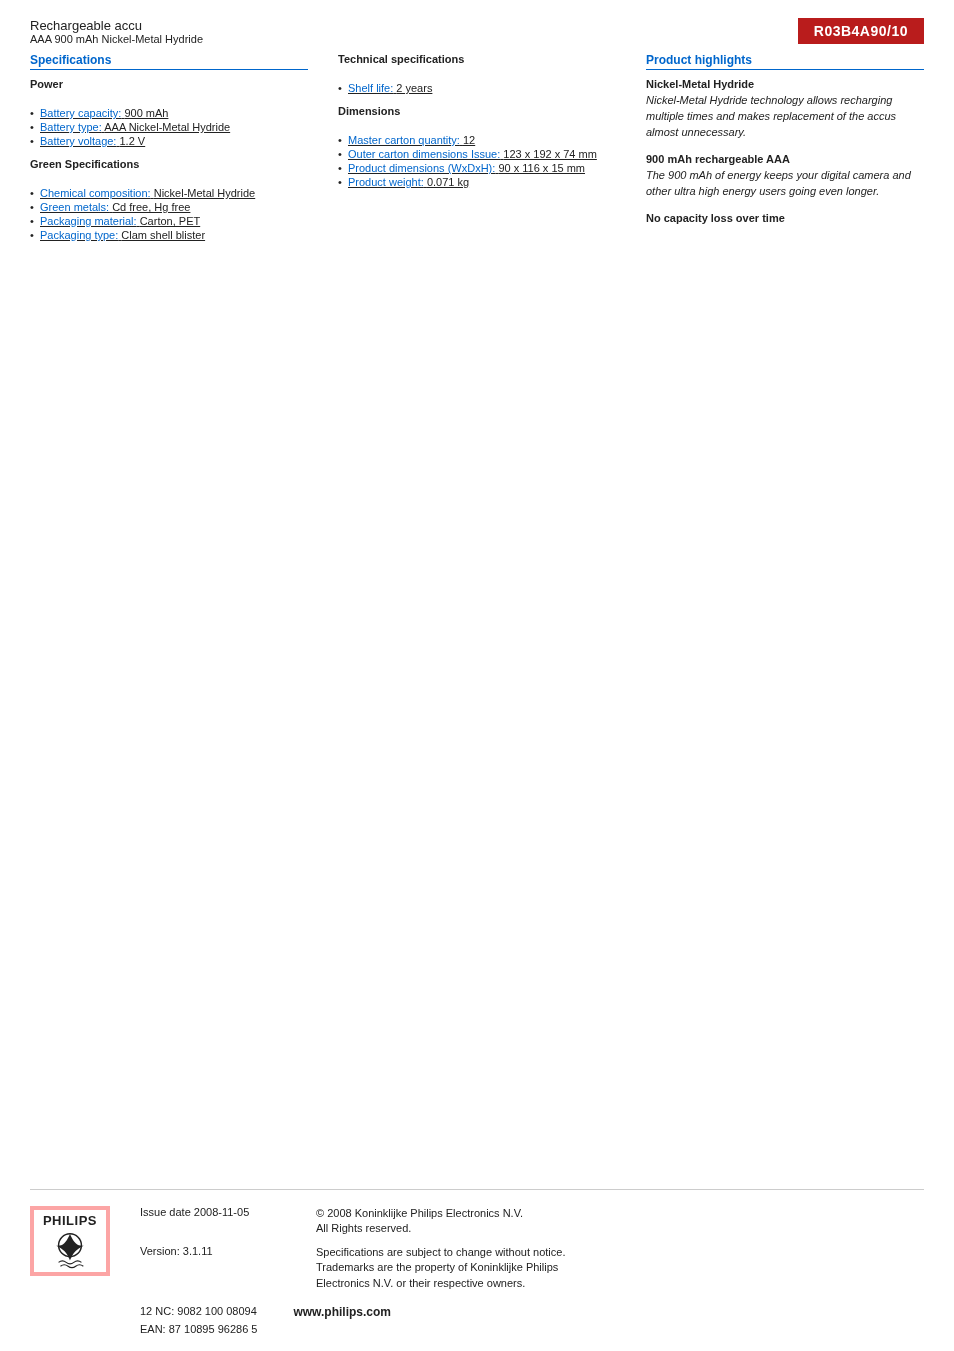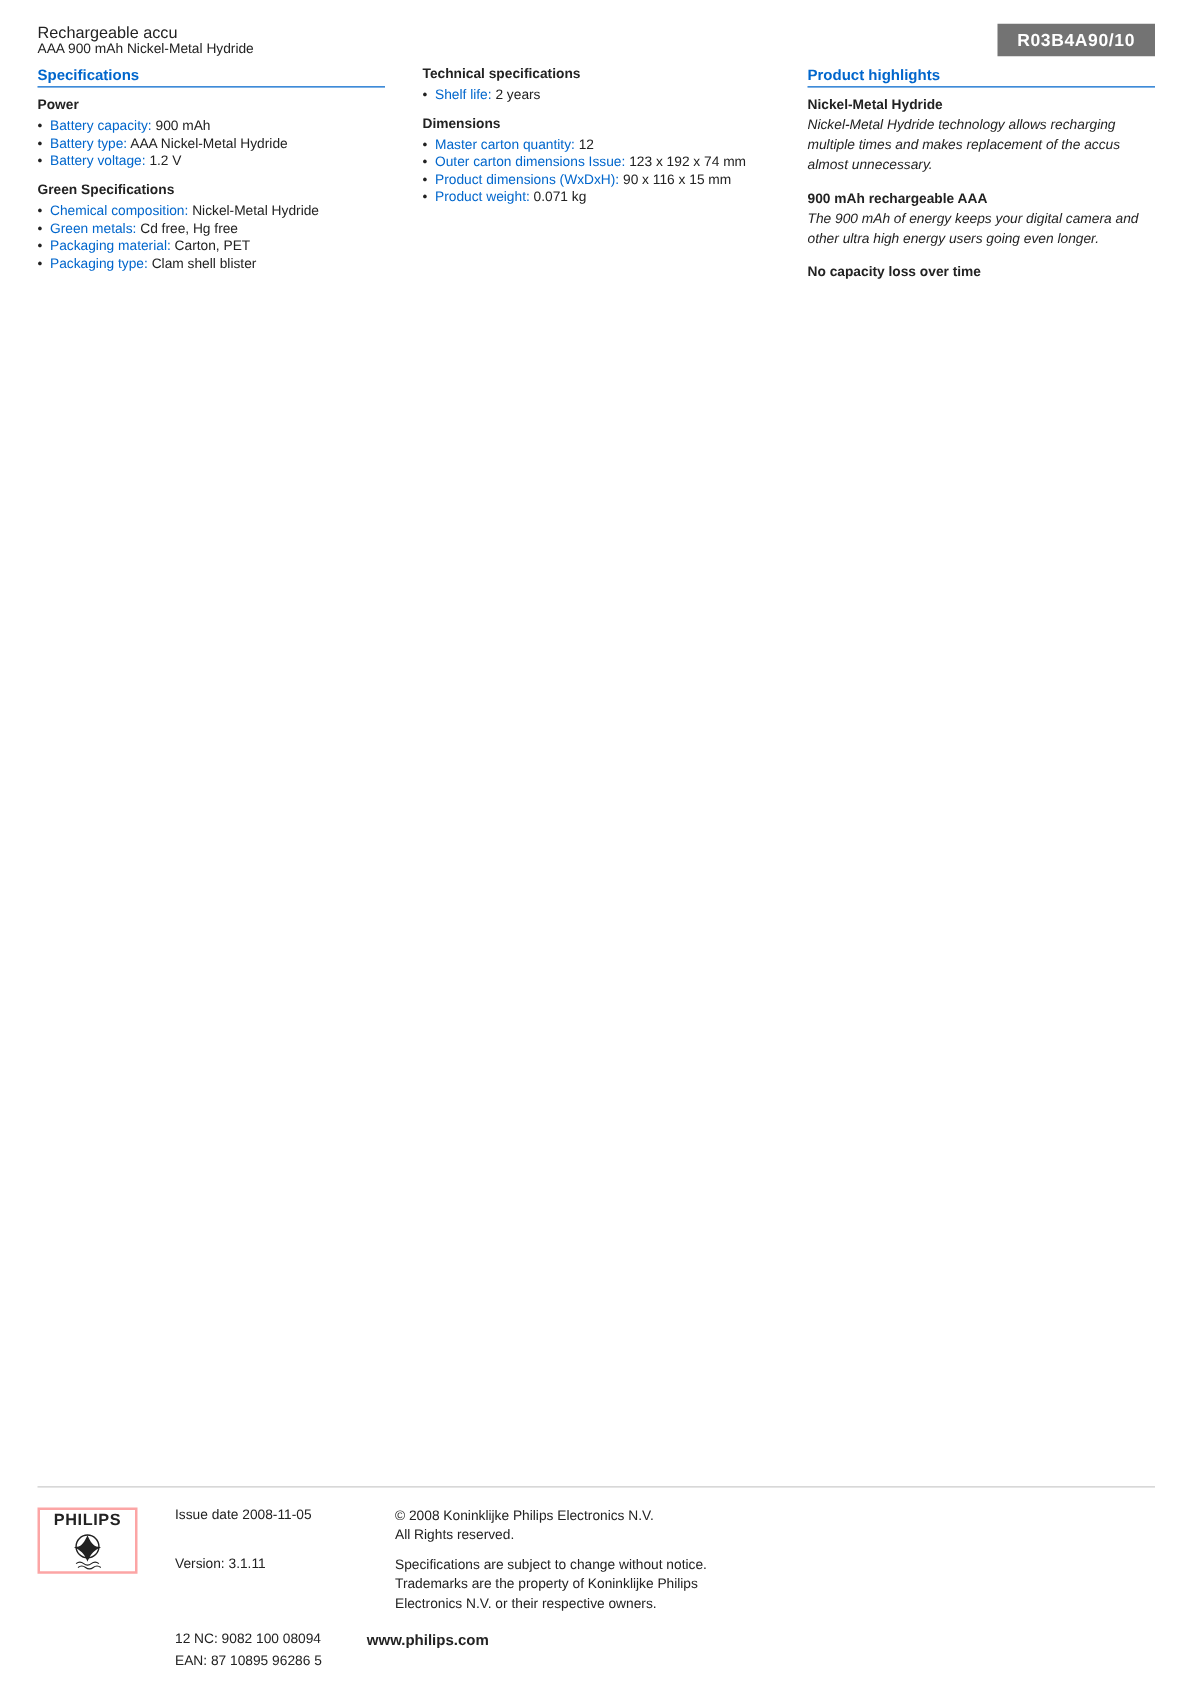--- a/index.html
+++ b/index.html
@@ -18,39 +18,39 @@
       min-height: 1351px;
       padding: 0;
       display: flex;
       flex-direction: column;
     }
 
     
     .header {
       display: flex;
       justify-content: space-between;
-      align-items: flex-end;
+      align-items: flex-start;
       padding: 18px 30px 8px 30px;
       border-bottom: none;
     }
 
     .header-left .product-title {
       font-size: 13px;
       font-weight: normal;
       color: #222;
     }
 
     .header-left .product-subtitle {
       font-size: 11px;
       font-weight: normal;
       color: #222;
     }
 
     .header-right .product-code-box {
-      background: #737373;
+      background: #b91c1c;
       color: #fff;
       font-size: 14px;
       font-weight: bold;
       padding: 5px 16px;
       letter-spacing: 0.5px;
     }
 
     
     .main-content {
       display: flex;
@@ -96,21 +96,22 @@
     }
 
     .subsection-heading.first {
       margin-top: 0;
     }
 
     
     .spec-list {
       list-style: none;
       padding: 0;
-      margin: 4px 0 6px 0;
+      margin: 16px 0 6px 0;
+      text-decoration: underline;
     }
 
     .spec-list li {
       font-size: 11px;
       color: #222;
       padding: 1px 0 1px 10px;
       position: relative;
     }
 
     .spec-list li::before {
@@ -160,23 +161,23 @@
       align-items: flex-start;
     }
 
     .footer-logo {
       width: 90px;
       flex-shrink: 0;
       margin-right: 20px;
     }
 
     .philips-logo {
-      border: 2px solid #fca5a5;
+      border: 4px solid #fca5a5;
       width: 80px;
-      height: 53px;
+      height: 70px;
       display: flex;
       flex-direction: column;
       align-items: center;
       justify-content: center;
       position: relative;
     }
 
     .philips-logo-text {
       font-size: 13px;
       font-weight: bold;

